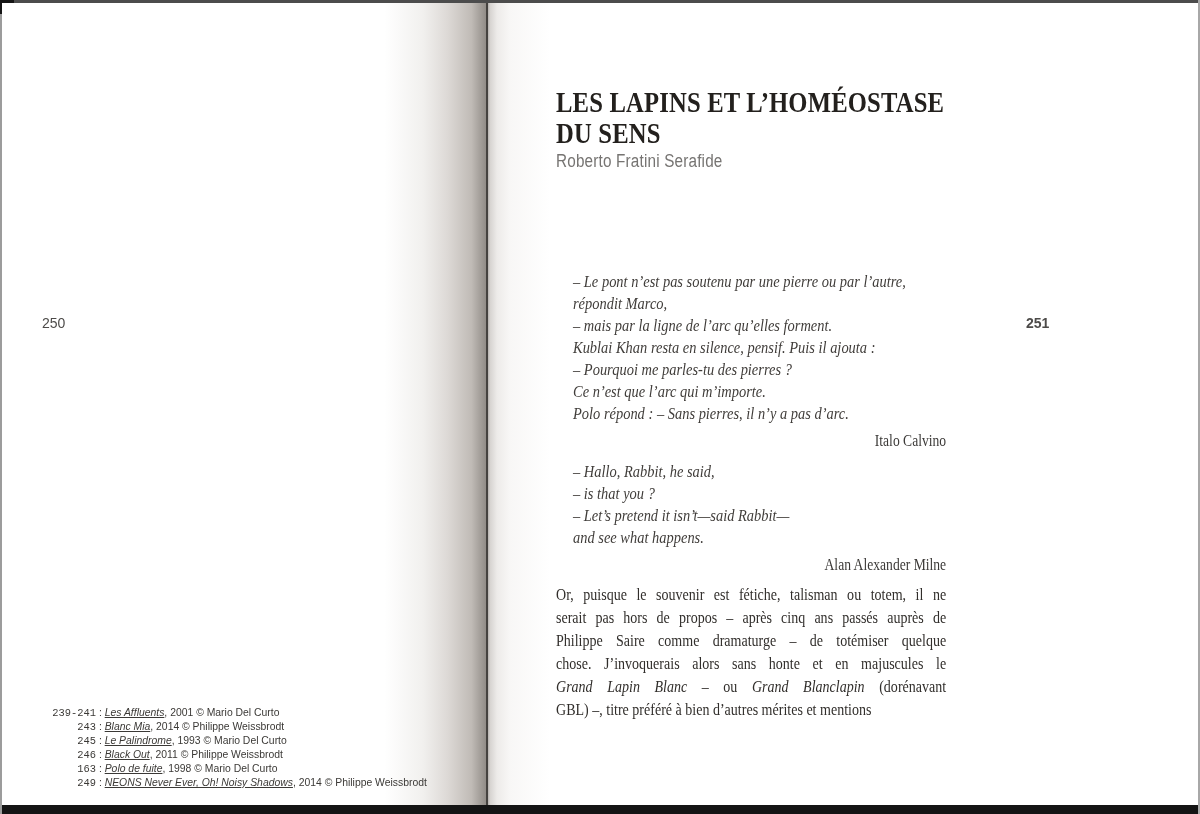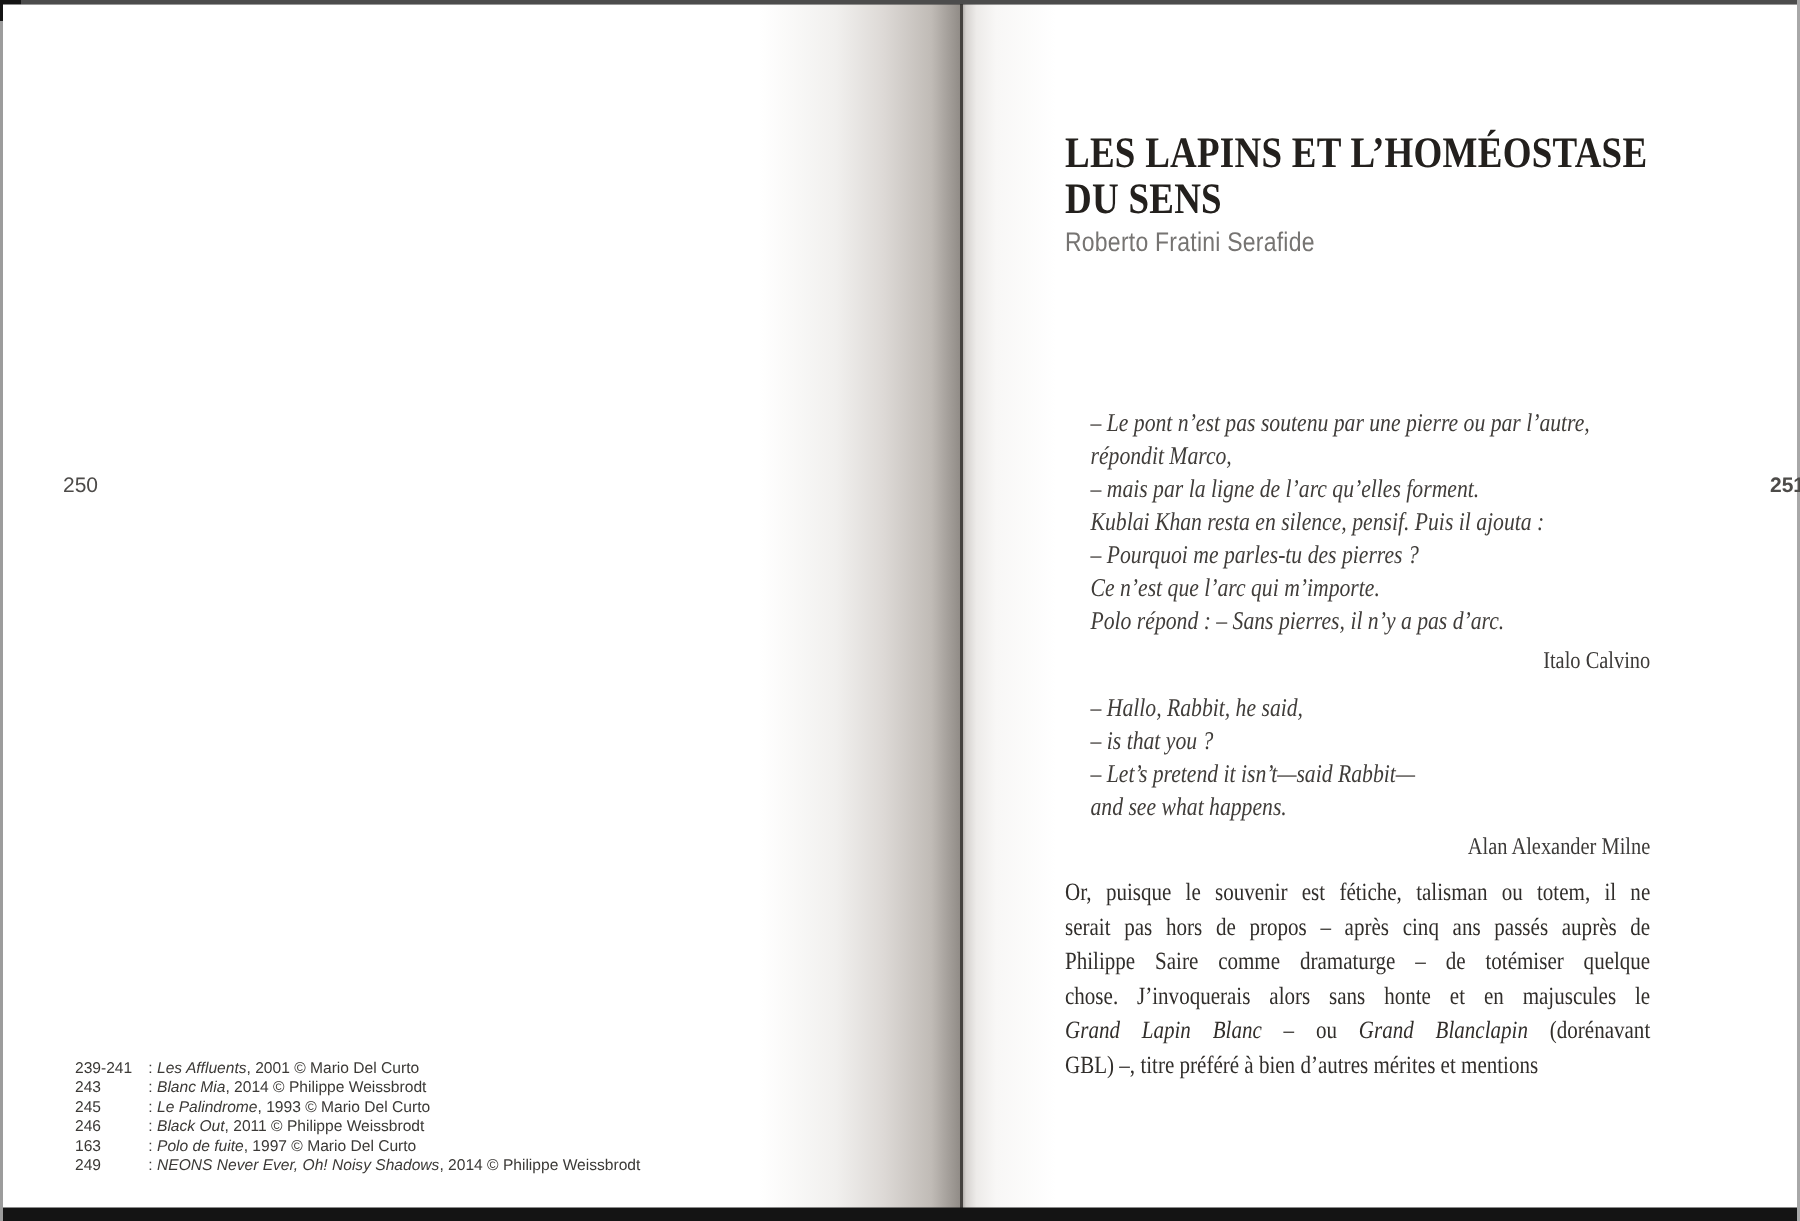--- a/index.html
+++ b/index.html
@@ -7,39 +7,39 @@
   body { background:#141414; position:relative; font-family:"Liberation Serif", serif; }
 
   .edge-top { position:absolute; left:14px; right:2px; top:0; height:3px; background:#4c4c4c; }
   .edge-left { position:absolute; left:0; top:14px; bottom:0; width:2px; background:#9c9c9c; }
   .edge-right { position:absolute; right:0; top:0; bottom:0; width:2px; background:#a8a8a8; }
 
   .spread { position:absolute; left:2px; right:2px; top:3px; bottom:9px; display:flex; }
 
   .page { position:relative; height:100%; }
   .page-left {
-    width:638px;
+    width:484px;
     background:linear-gradient(to right,#ffffff 0%,#ffffff 79%,#f1f0ee 87%,#ddd9d6 92%,#c0bbb6 97%,#918c87 100%);
   }
   .gutter-line { width:2px; background:#45423f; }
   .page-right {
     flex:1;
     background:linear-gradient(to right,#b5b1ae 0px,#d6d3d0 2px,#edebe9 9px,#f8f7f6 22px,#ffffff 62px);
   }
 
   .page-number { position:absolute; font-family:"Liberation Sans", sans-serif; font-size:14px; color:#4d4b49; }
   .pn-left { left:40px; top:312px; }
   .pn-right { left:538px; top:312px;font-weight:bold; }
 
   
   .credits { position:absolute; left:48px; top:703px; font-family:"Liberation Sans", sans-serif;
              font-size:10.4px; line-height:13px; color:#3b3936; white-space:nowrap; }
-  .credit-num { display:inline-block; width:46px; text-align:left; }
+  .credit-num { display:inline-block; width:46px; text-align:right;font-family:Liberation Mono, monospace; }
   .credit-sep { white-space:pre; }
-  .credit-title { font-style:italic; }
+  .credit-title { font-style:italic;text-decoration:underline; }
 
   
   .content { position:absolute; left:68px; top:0; width:459px;
              transform:scaleX(0.85); transform-origin:0 0; }
 
   .title { margin-top:84px; font-weight:700; font-size:29px; line-height:31px;
            letter-spacing:0.2px; color:#23201d; white-space:nowrap; }
   .title-line { display:block; }
 
   .author { margin-top:1px; font-family:"Liberation Sans", sans-serif; font-size:18px;
@@ -67,21 +67,21 @@
 <div class="spread">
 
   <div class="page page-left">
     <div class="page-number pn-left">250</div>
 
     <div class="credits">
       <div class="credit-line"><span class="credit-num">239-241</span><span class="credit-sep"> : </span><span class="credit-title">Les Affluents</span><span class="credit-rest">, 2001 © Mario Del Curto</span></div>
       <div class="credit-line"><span class="credit-num">243</span><span class="credit-sep"> : </span><span class="credit-title">Blanc Mia</span><span class="credit-rest">, 2014 © Philippe Weissbrodt</span></div>
       <div class="credit-line"><span class="credit-num">245</span><span class="credit-sep"> : </span><span class="credit-title">Le Palindrome</span><span class="credit-rest">, 1993 © Mario Del Curto</span></div>
       <div class="credit-line"><span class="credit-num">246</span><span class="credit-sep"> : </span><span class="credit-title">Black Out</span><span class="credit-rest">, 2011 © Philippe Weissbrodt</span></div>
-      <div class="credit-line"><span class="credit-num">163</span><span class="credit-sep"> : </span><span class="credit-title">Polo de fuite</span><span class="credit-rest">, 1997 © Mario Del Curto</span></div>
+      <div class="credit-line"><span class="credit-num">163</span><span class="credit-sep"> : </span><span class="credit-title">Polo de fuite</span><span class="credit-rest">, 1998 © Mario Del Curto</span></div>
       <div class="credit-line"><span class="credit-num">249</span><span class="credit-sep"> : </span><span class="credit-title">NEONS Never Ever, Oh! Noisy Shadows</span><span class="credit-rest">, 2014 © Philippe Weissbrodt</span></div>
     </div>
   </div>
 
   <div class="gutter-line"></div>
 
   <div class="page page-right">
     <div class="page-number pn-right">251</div>
 
     <div class="content">

